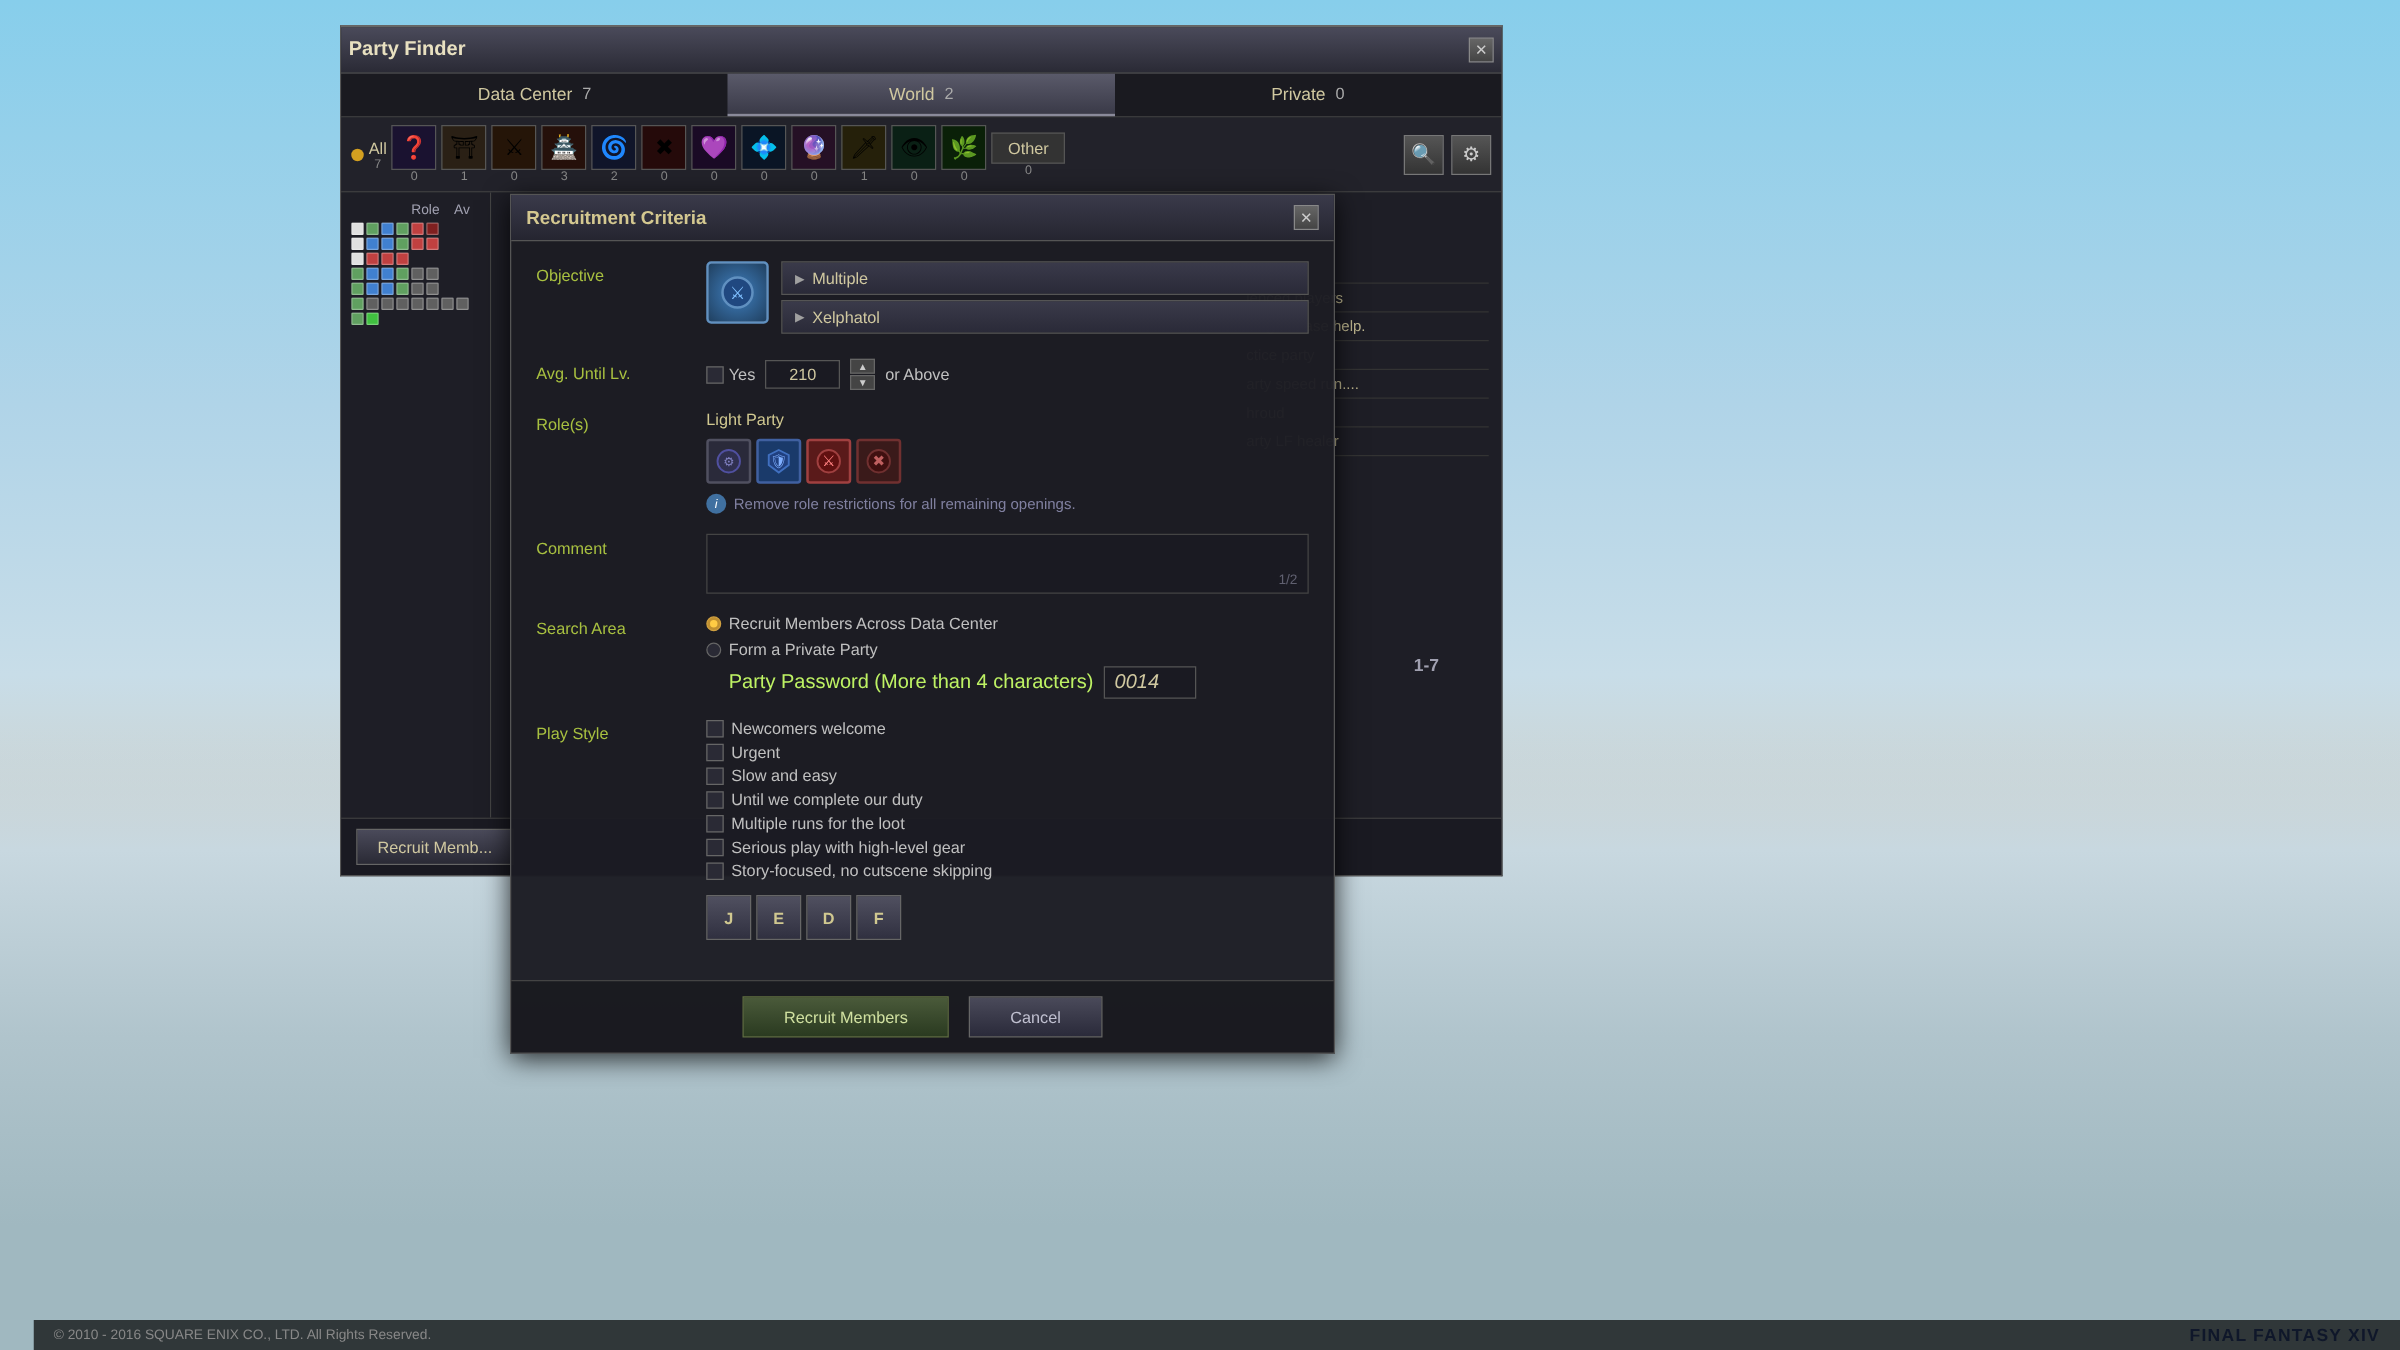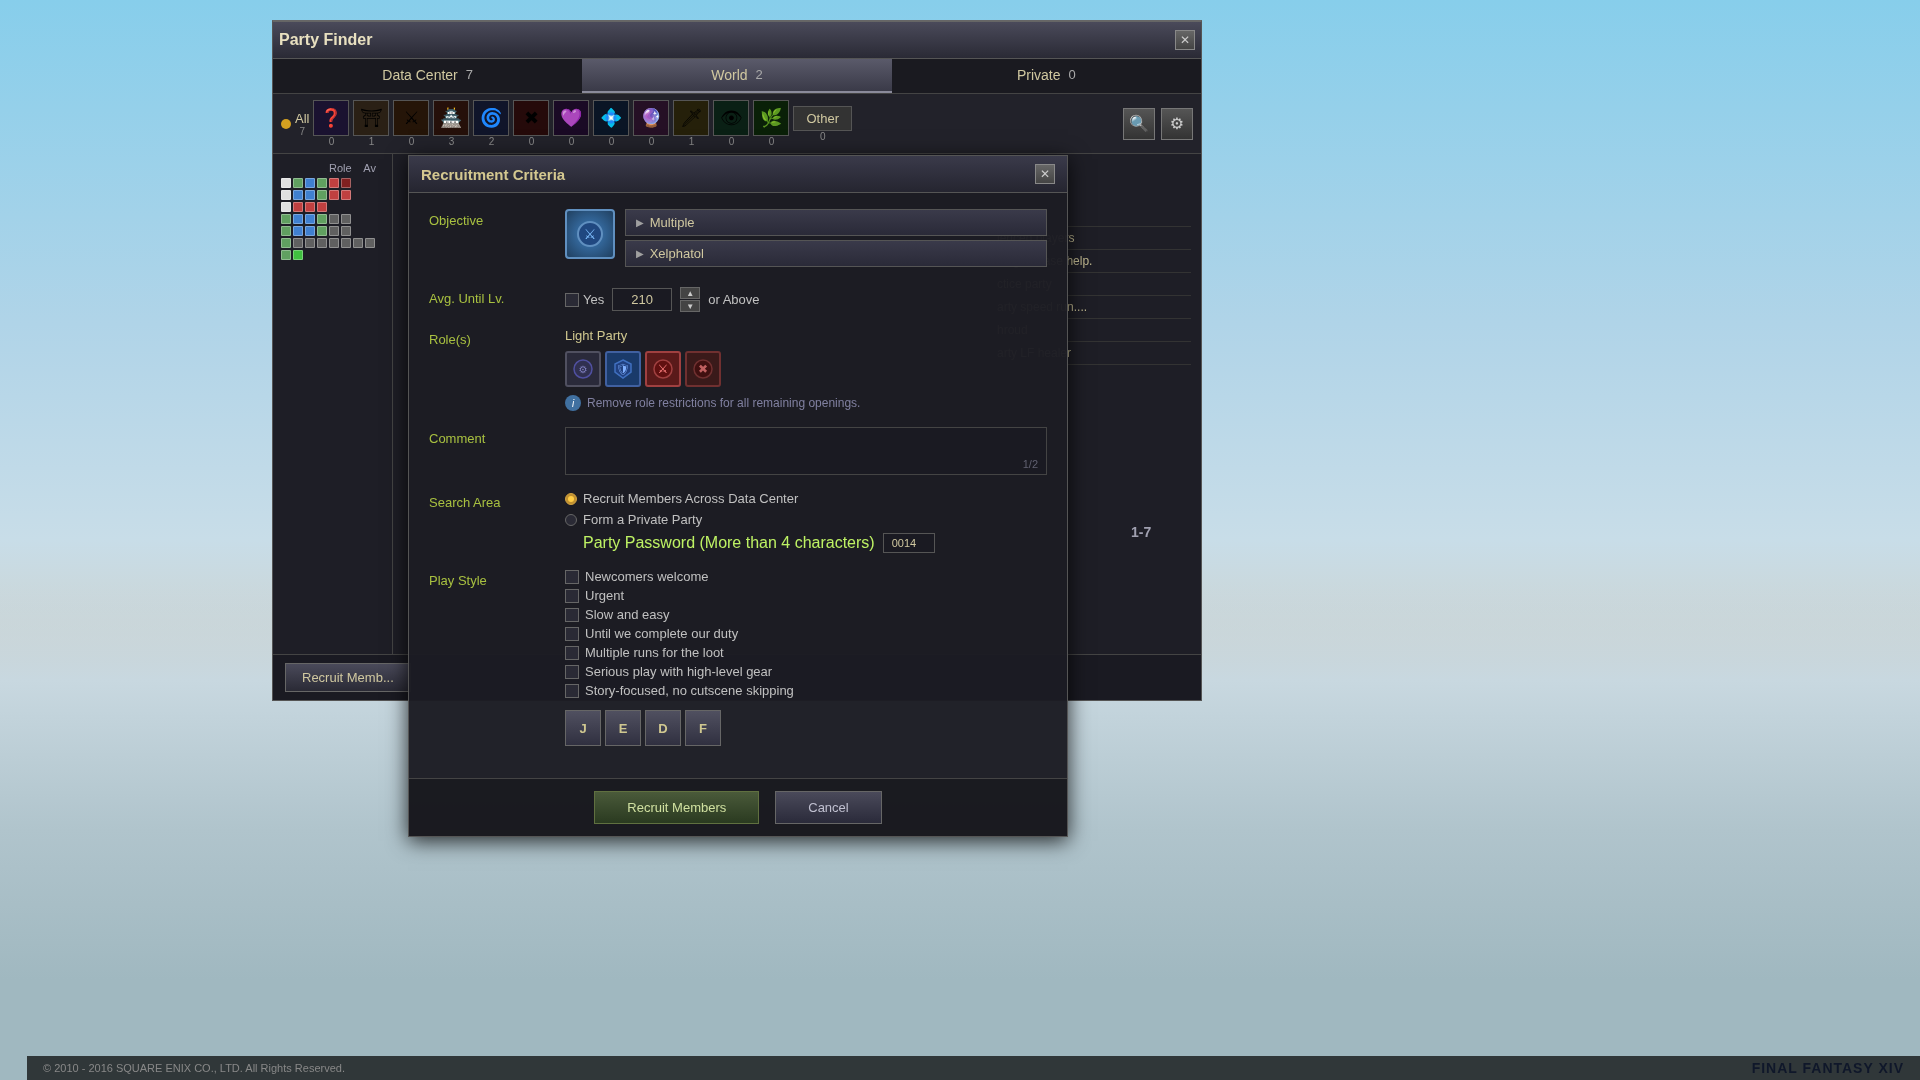--- a/index.html
+++ b/index.html
@@ -961,21 +961,21 @@
               <div class="radio-dot"></div>
             </div>
             <span class="radio-label">Recruit Members Across Data Center</span>
           </div>
           <div class="radio-item">
             <div class="radio"></div>
             <span class="radio-label">Form a Private Party</span>
           </div>
           <div class="password-row">
             <span class="password-label">Party Password (More than 4 characters)</span>
-            <input class="password-input" value="0014" style="background: rgb(26, 26, 34); border: 1px solid rgb(85, 85, 85); color: rgb(208, 200, 160); font-size: 11px; padding: 3px 8px; width: 52px;">
+            <input class="password-input" value="0014" style="background: rgb(26, 26, 34); border: 1px solid rgb(85, 85, 85); color: rgb(208, 200, 160); font-size: 16px; padding: 3px 8px; width: 74px; font-style: italic;">
           </div>
         </div>
       </div>
     </div>
 
     <div class="form-row">
       <div class="form-label">Play Style</div>
       <div class="form-content">
         <div class="playstyle-options">
           <div class="playstyle-item">

